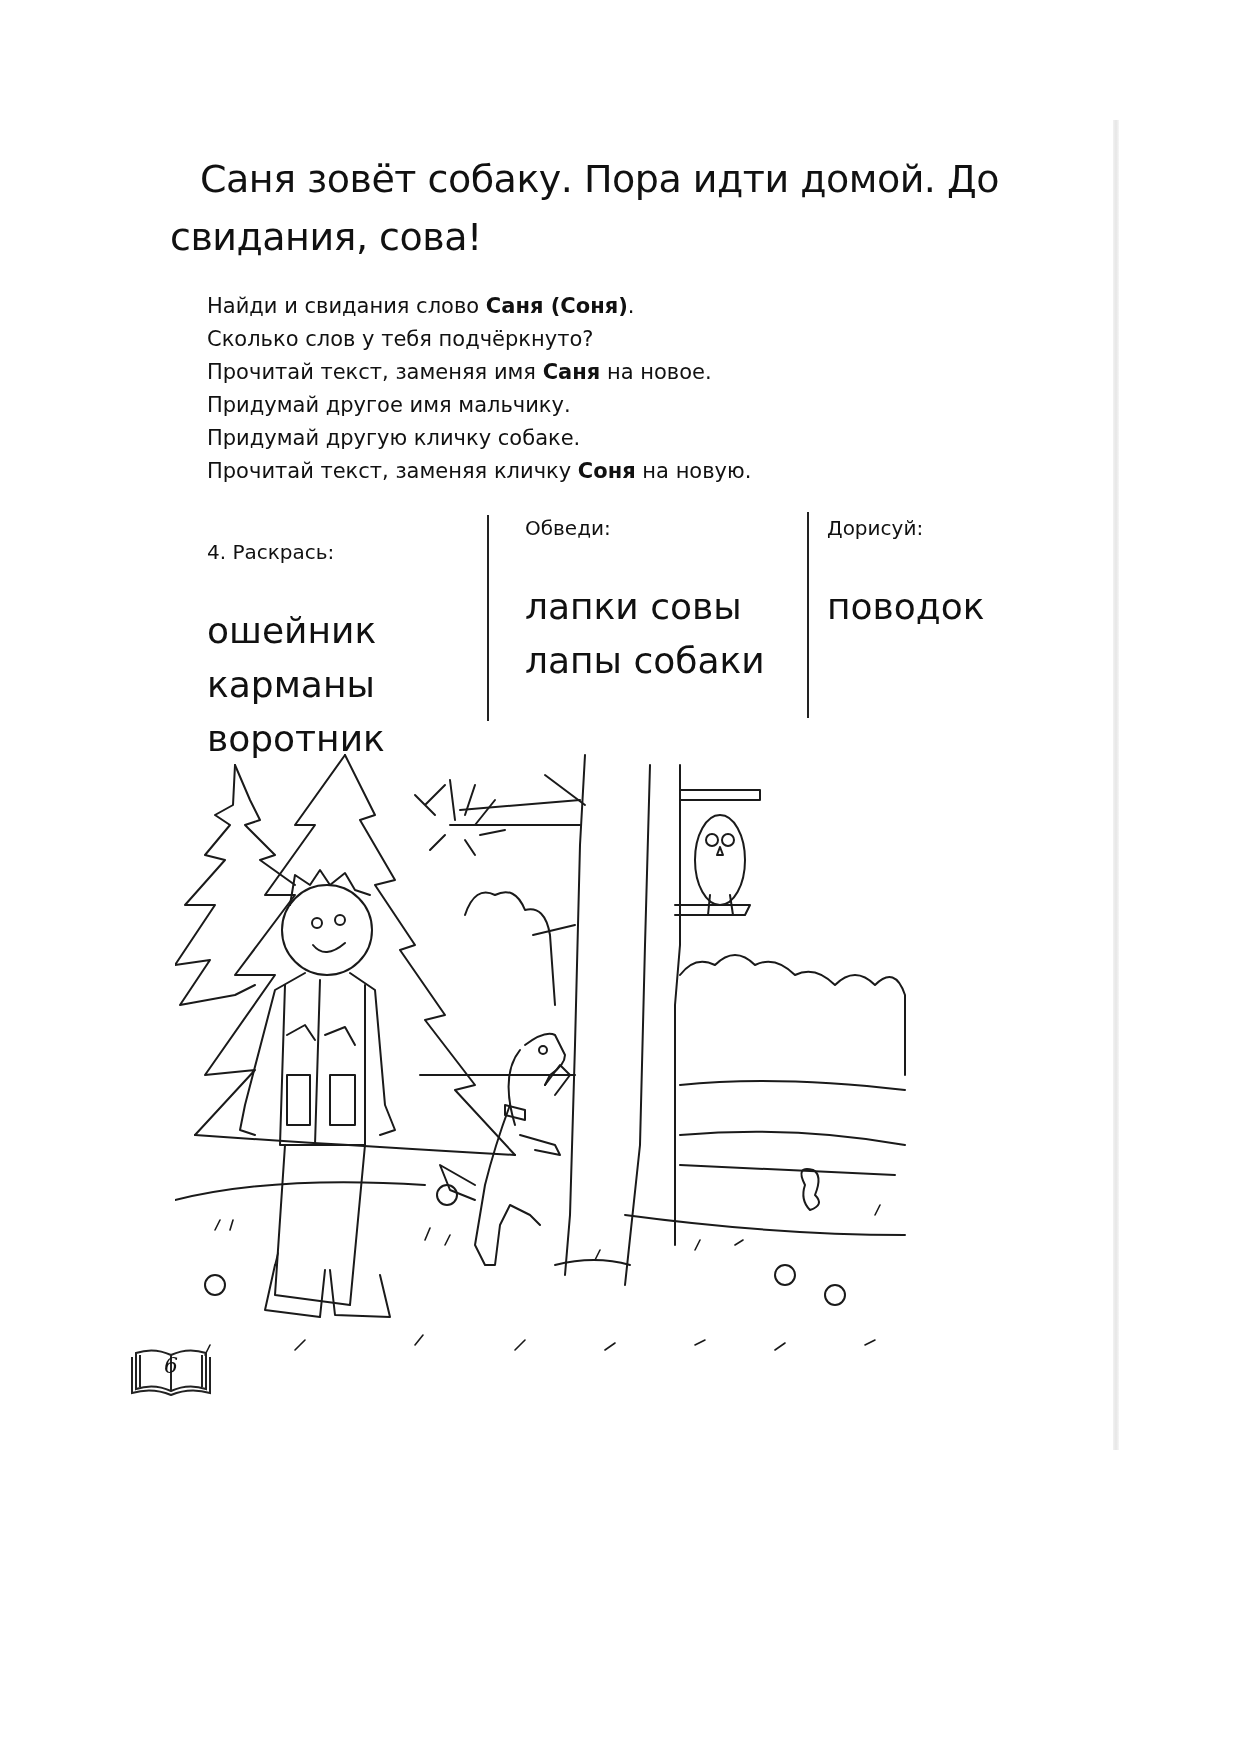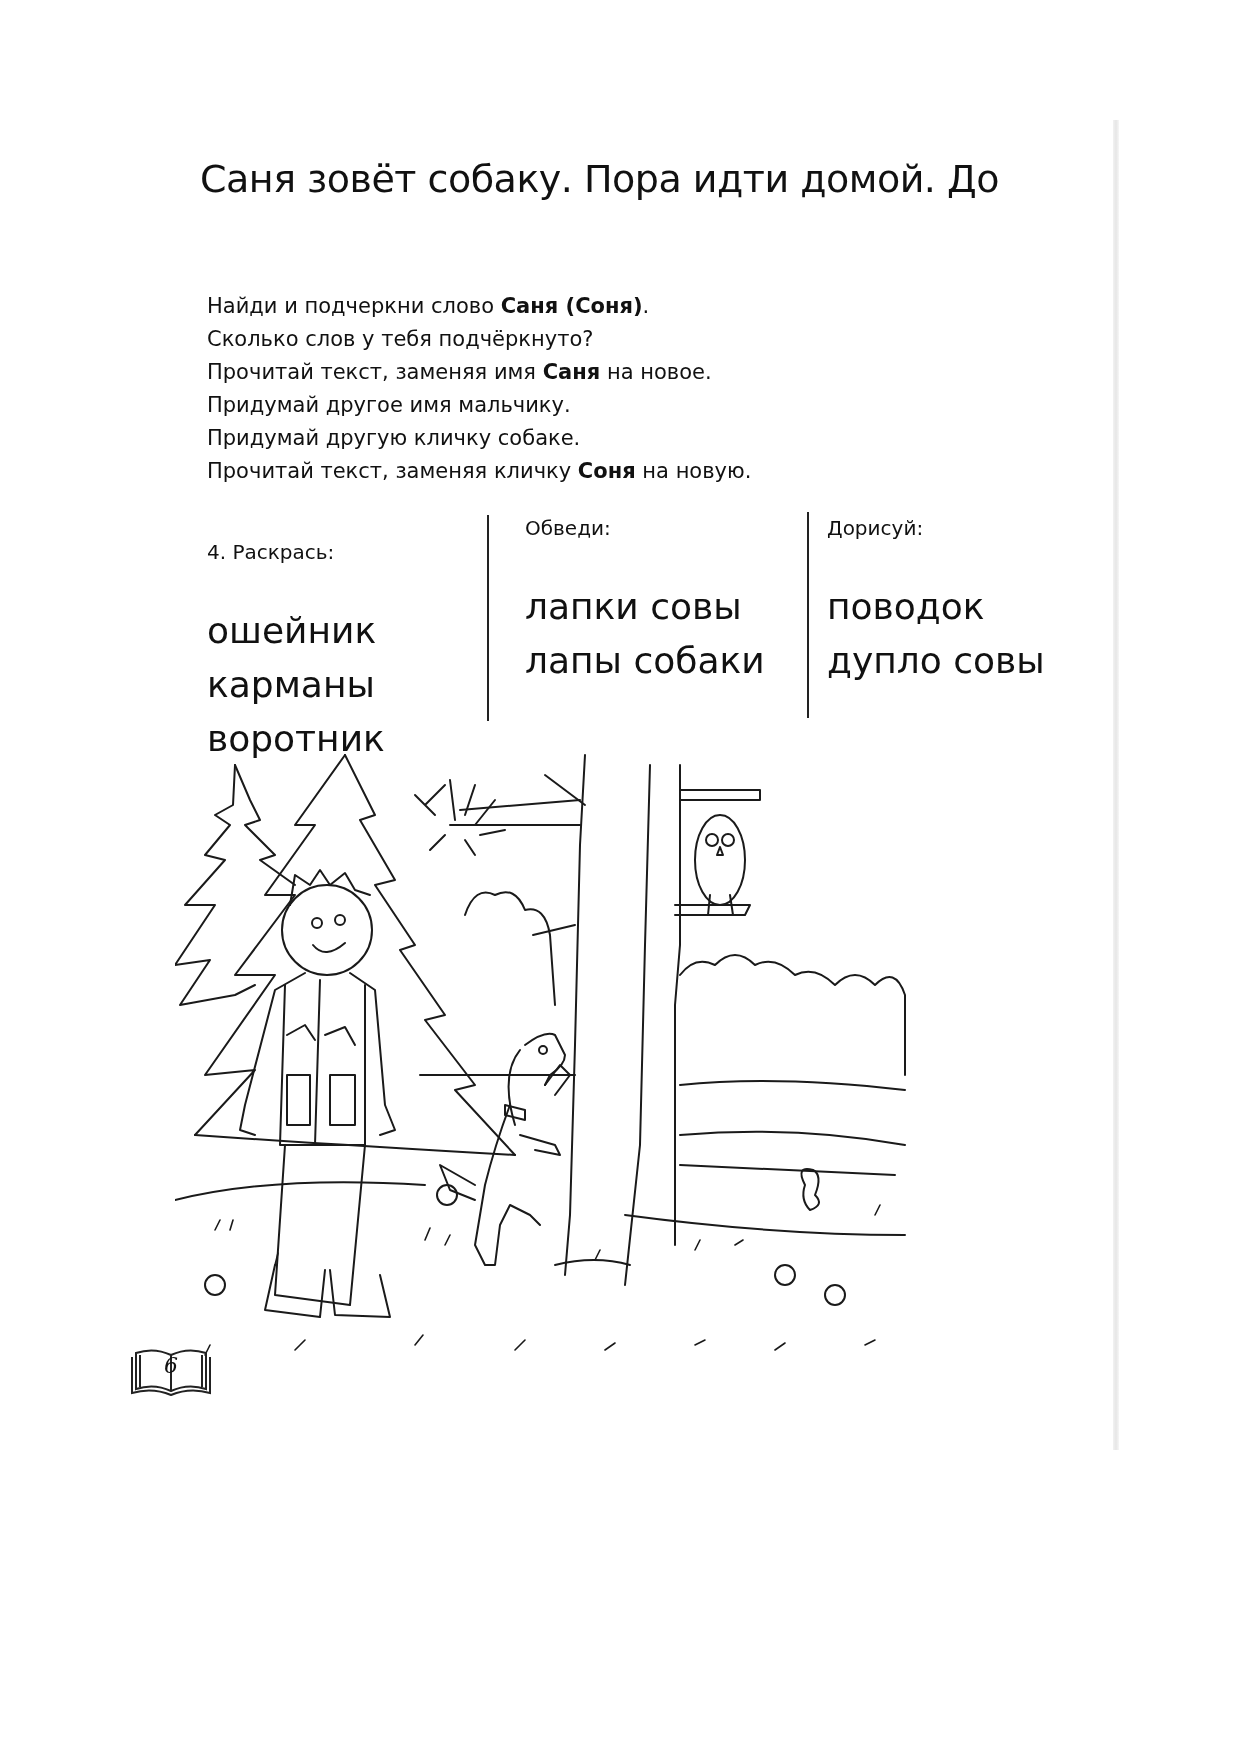--- a/index.html
+++ b/index.html
@@ -30,24 +30,25 @@
   .page-num { position: absolute; left: 0; top: 8px; width: 82px; text-align: center;
               font-family: "DejaVu Serif", serif; font-style: italic; font-size: 22px; }
 </style>
 </head>
 <body>
 
 <div class="scan-edge"></div>
 
 <div class="story">
   <span class="story-line first">Саня зовёт собаку. Пора идти домой. До</span>
+  <span class="story-line">свидания, сова!</span>
 </div>
 
 <div class="tasks">
-  <span class="task"><span>Найди и подчеркни слово </span><b>Саня (Соня)</b><span>.</span></span>
+  <span class="task"><span>Найди и свидания слово </span><b>Саня (Соня)</b><span>.</span></span>
   <span class="task"><span>Сколько слов у тебя подчёркнуто?</span></span>
   <span class="task"><span>Прочитай текст, заменяя имя </span><b>Саня</b><span> на новое.</span></span>
   <span class="task"><span>Придумай другое имя мальчику.</span></span>
   <span class="task"><span>Придумай другую кличку собаке.</span></span>
   <span class="task"><span>Прочитай текст, заменяя кличку </span><b>Соня</b><span> на новую.</span></span>
 </div>
 
 <div class="cols">
   <div class="col col1">
     <div class="head">4. Раскрась:</div>
@@ -61,21 +62,20 @@
     <div class="head">Обведи:</div>
     <div class="words">
       <span class="word">лапки совы</span>
       <span class="word">лапы собаки</span>
     </div>
   </div>
   <div class="col col3">
     <div class="head">Дорисуй:</div>
     <div class="words">
       <span class="word">поводок</span>
-      <span class="word">дупло совы</span>
     </div>
   </div>
 </div>
 <div class="divider div1"></div>
 <div class="divider div2"></div>
 
 <svg class="illustration" viewBox="0 0 900 615" fill="none" stroke="#1a1a1a" stroke-width="2" stroke-linecap="round" stroke-linejoin="round">
 
   <g>
     <path d="M60 20 L58 60 L40 70 L55 80 L30 110 L50 115 L10 160 L40 160 L0 220 L35 215 L5 260 L60 250 L80 240"></path>

